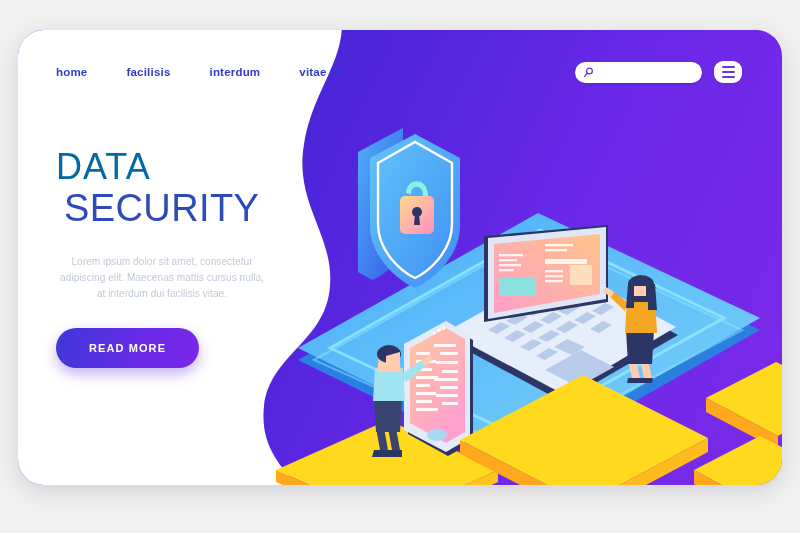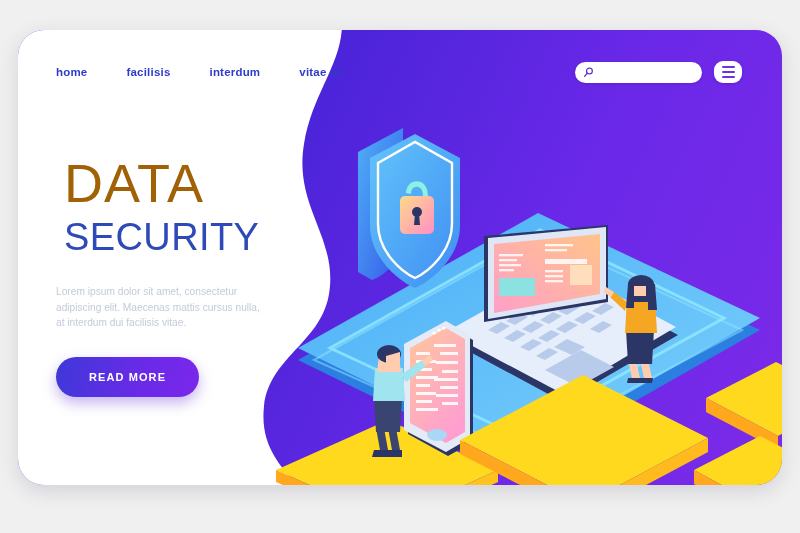--- a/index.html
+++ b/index.html
@@ -80,36 +80,37 @@
     background:#fff;border-radius:9px;
     display:flex;flex-direction:column;
     align-items:center;justify-content:center;gap:2.5px;
     cursor:pointer;
     box-shadow:0 1px 3px rgba(30,10,90,.18);
   }
   .burger i{display:block;width:13px;height:2.4px;border-radius:2px;background:#6a34e0;}
   
   .copy{position:absolute;left:38px;top:120px;width:250px;z-index:35;}
   .t-data{
-    font-size:54px;line-height:.96;
-    color:#a16207;font-weight:300;
+    font-size:36px;line-height:.96;
+    color:#0369a1;font-weight:300;
     letter-spacing:1px;
-    margin:8px;
+    margin:0;
   }
   .t-sec{
     font-size:38px;line-height:1.05;
     color:#2e49b8;font-weight:300;
     letter-spacing:.4px;
     margin:4px 0 0 8px;
   }
   .lead{
     margin:26px 0 0 0;
     font-size:10.2px;line-height:1.55;
     color:#c3cbd8;
     width:212px;
+    text-align:center;
   }
   .btn{
     margin-top:26px;
     width:143px;height:40px;
     border:0;border-radius:22px;
     background:linear-gradient(100deg,#3f38d8 0%,#6a2ae8 60%,#7b27ea 100%);
     color:#fff;font-size:11px;font-weight:bold;
     letter-spacing:1.1px;
     font-family:"Liberation Sans",sans-serif;
     cursor:pointer;

